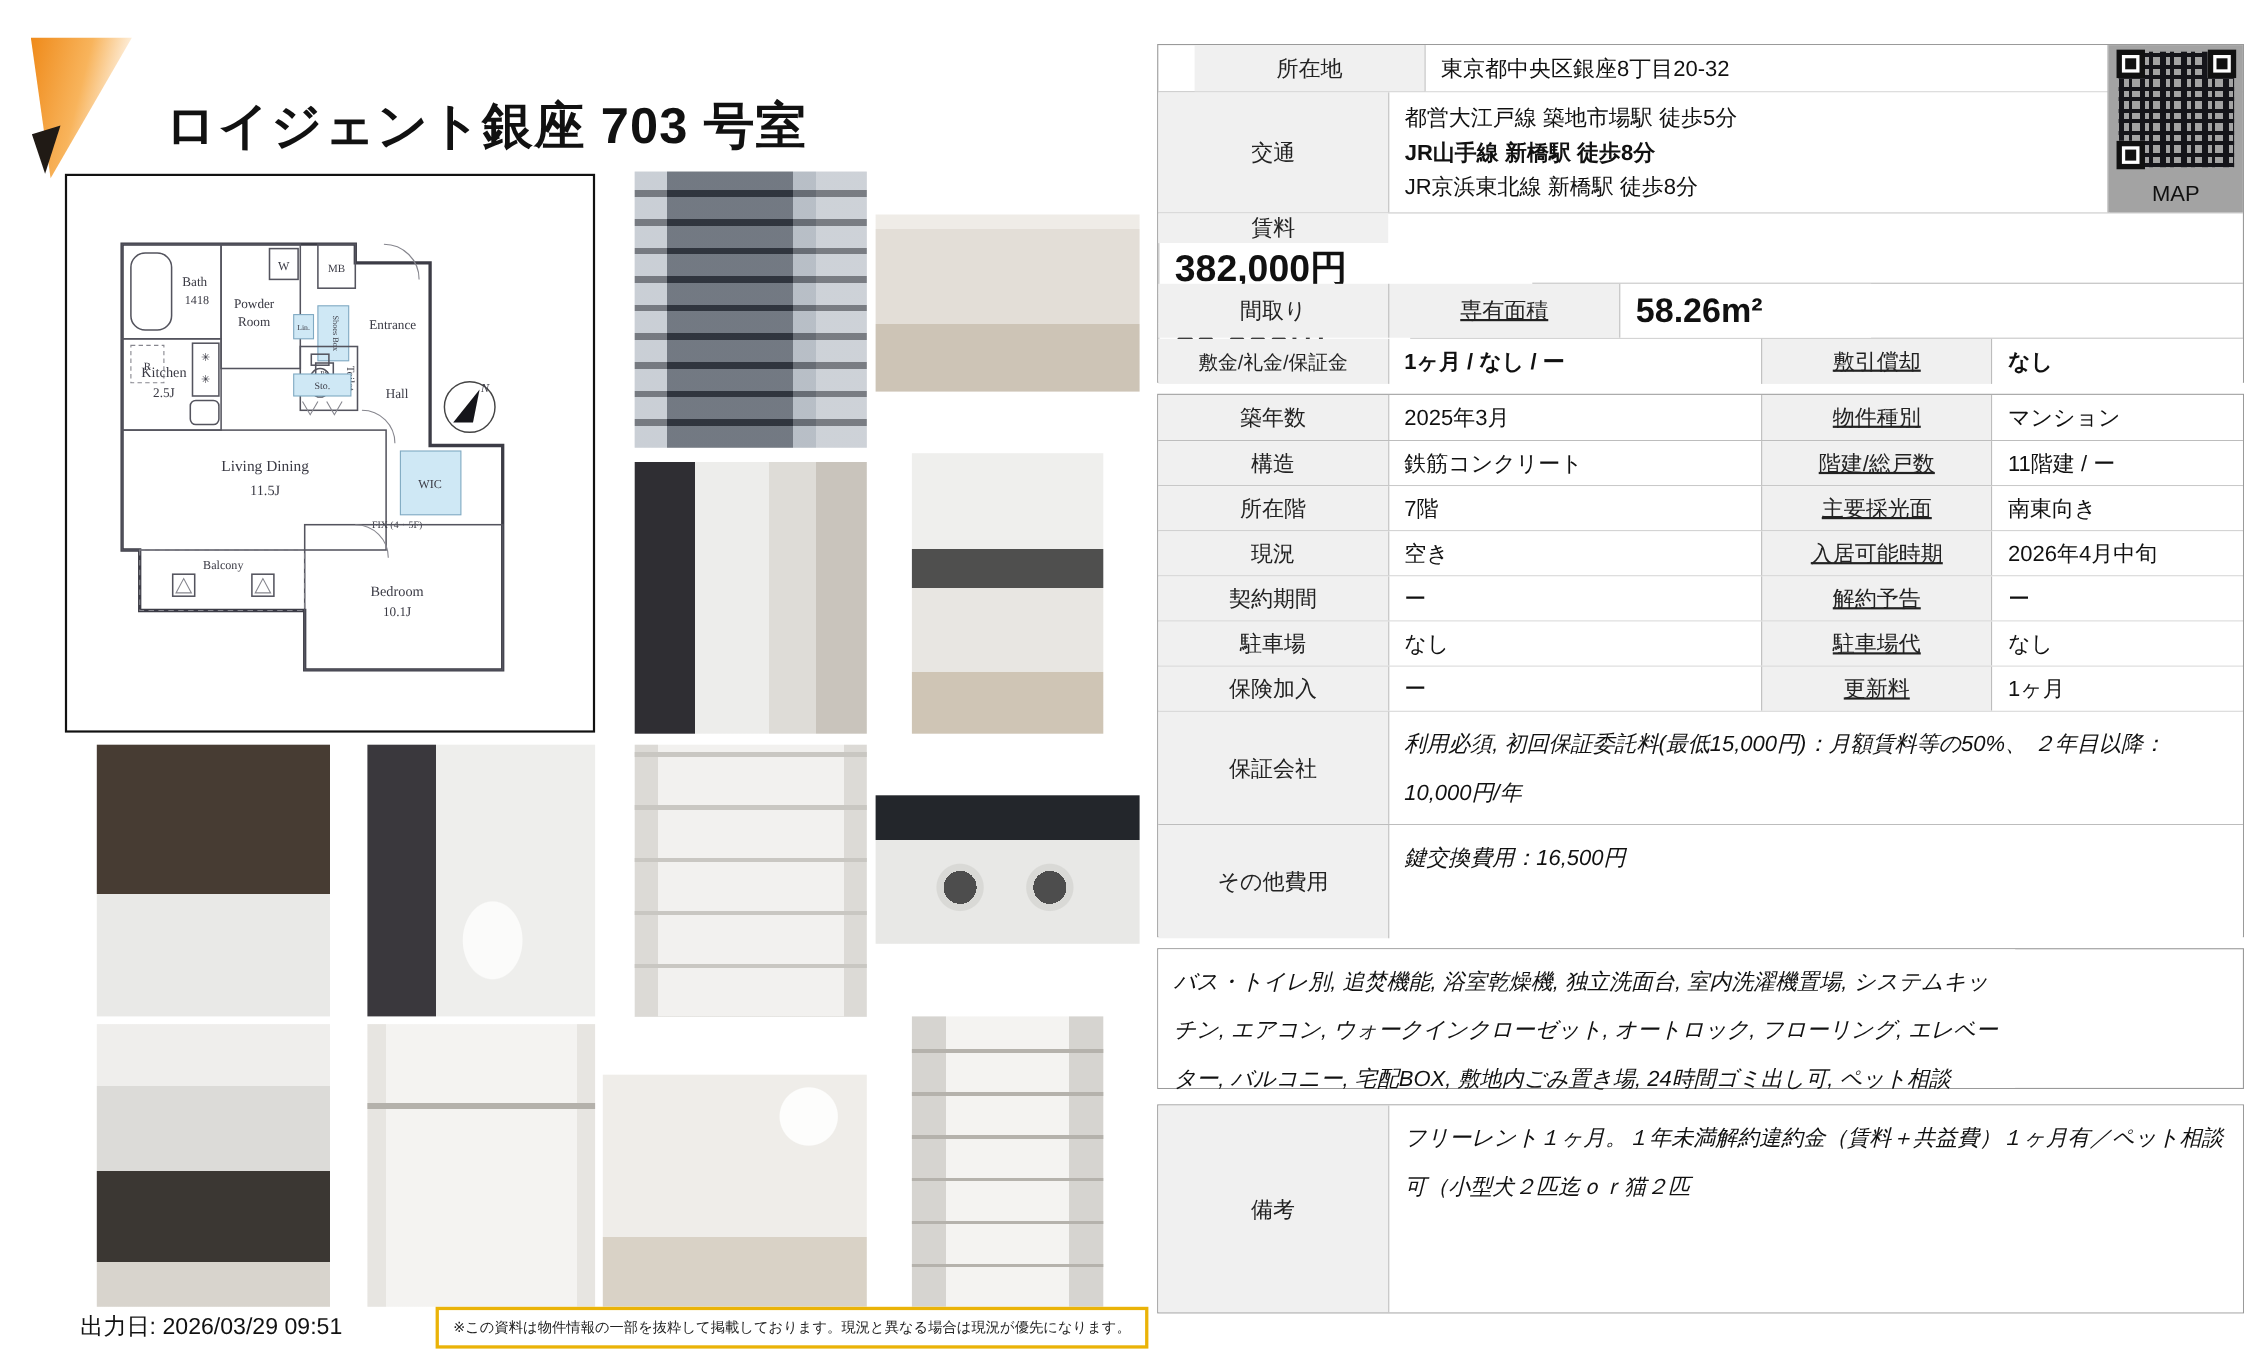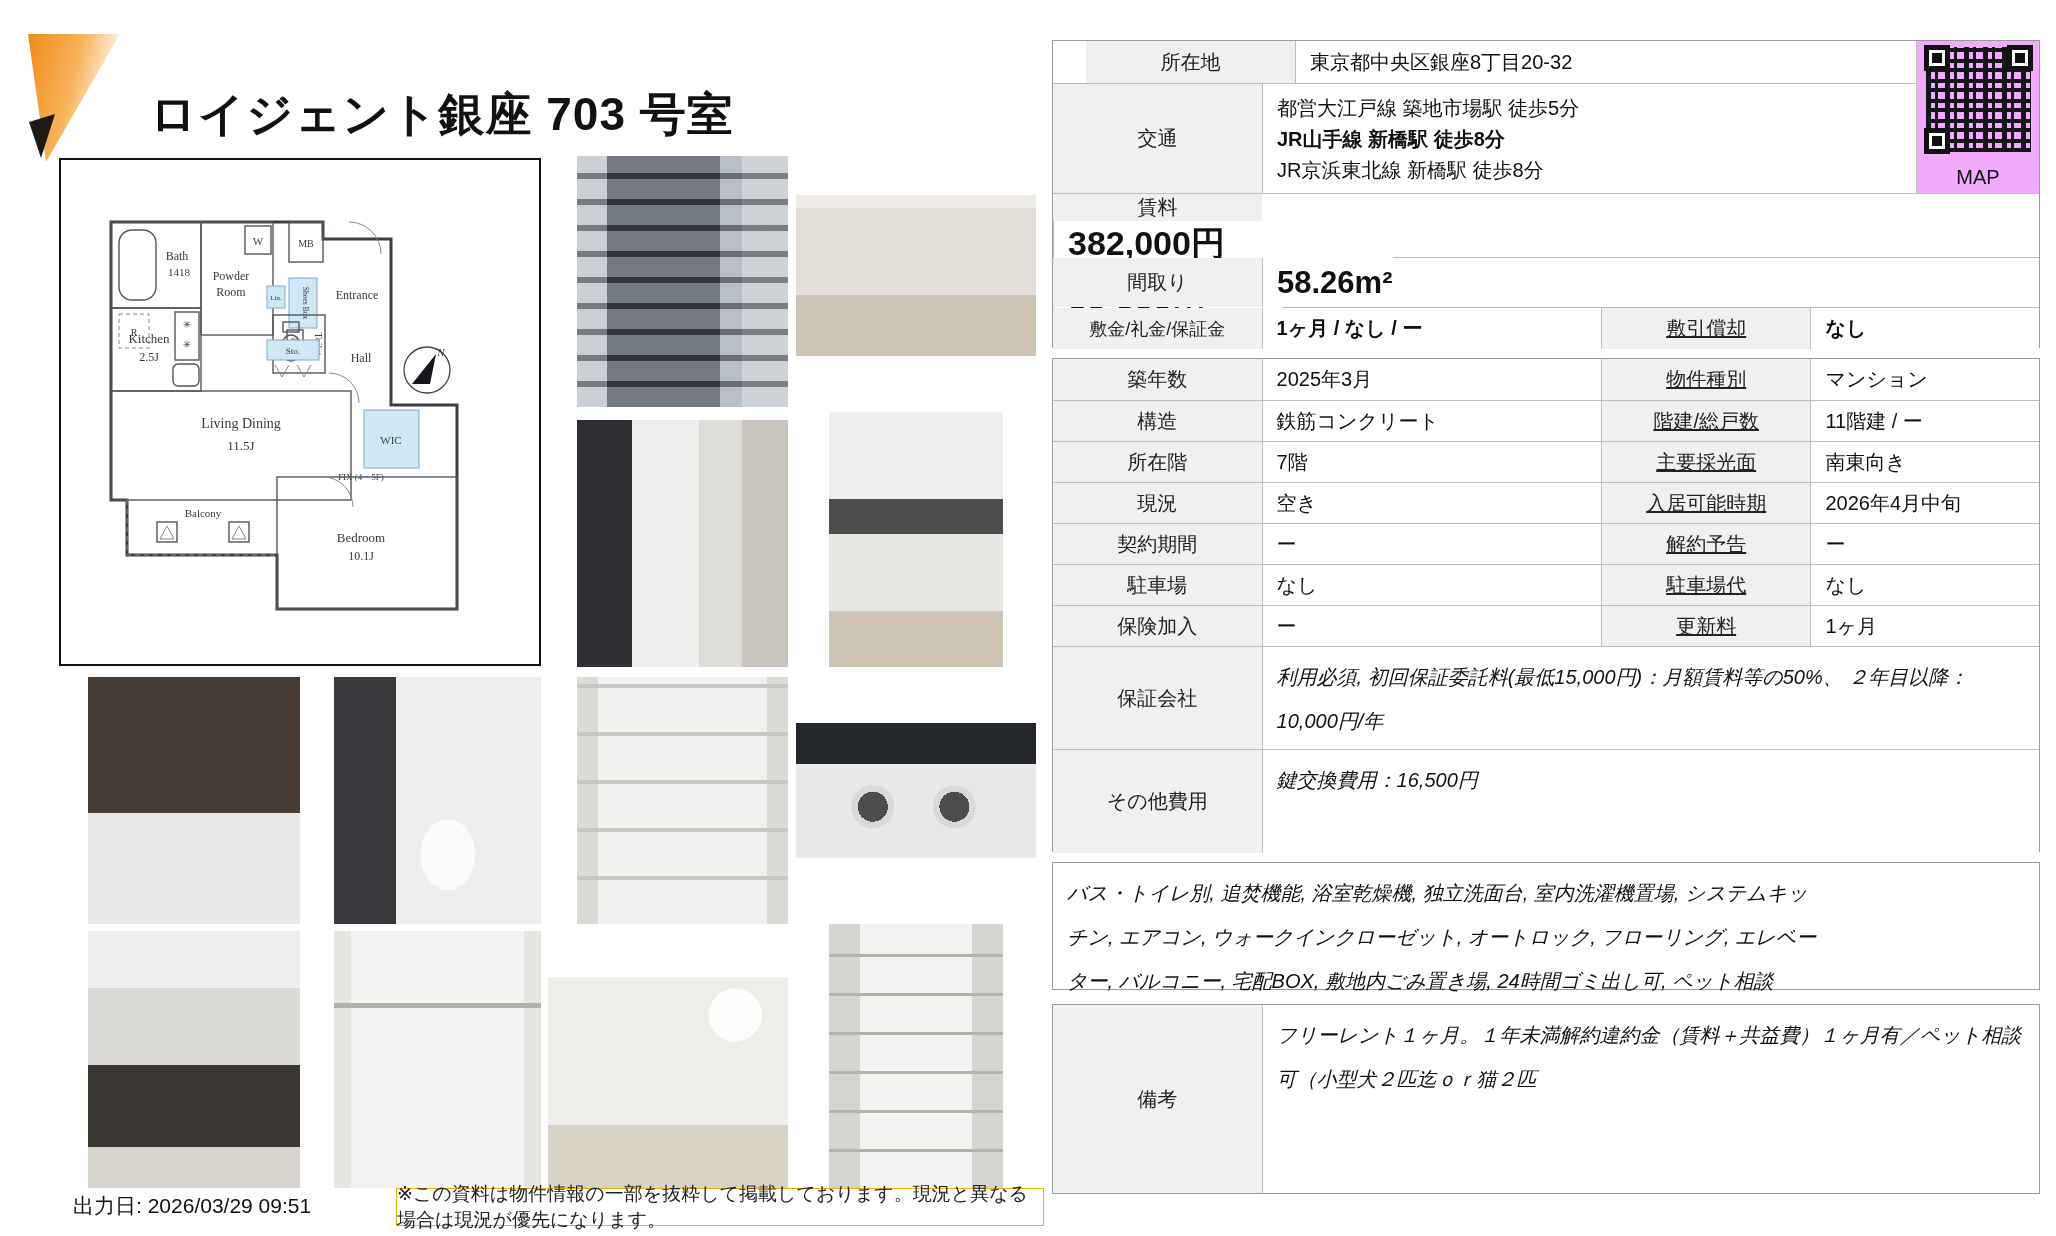--- a/index.html
+++ b/index.html
@@ -69,35 +69,35 @@
   .w-l1{width:209px;}.w-v1{width:340px;}.w-l2{width:210px;text-decoration:underline;}.w-v2{width:229px;}
   .w-wide{width:656px;}.w-full{width:779px;}
   .big{font-size:34px;font-weight:bold;}
   .med{font-size:31px;font-weight:bold;}
   .bold{font-weight:bold;}
   .multiline{display:block;line-height:31px;padding-top:9px;padding-bottom:8px;}
   .wrap-text{display:block;line-height:44px;padding:8px 14px;font-style:italic;}
 
   
   .qr-cell{position:absolute;right:0;top:0;width:123px;height:152px;
-           border-left:1px solid #bdbdbd;box-sizing:border-box;background:#f0abfc;}
+           border-left:1px solid #bdbdbd;box-sizing:border-box;background:#a3a3a3;}
   .qr{position:absolute;left:9px;top:6px;width:105px;height:105px;
       background-image:
         repeating-linear-gradient(90deg,#15151a 0 5px,transparent 5px 9px,#15151a 9px 12px,transparent 12px 19px),
         repeating-linear-gradient(0deg,#15151a 0 4px,transparent 4px 9px,#15151a 9px 13px,transparent 13px 20px);}
   .qf{position:absolute;width:26px;height:26px;border:5px solid #111;background:#fff;box-sizing:border-box;}
   .qf::after{content:"";position:absolute;inset:3px;background:#111;}
   .qf.tl{left:-2px;top:-2px;} .qf.tr{right:-2px;top:-2px;} .qf.bl{left:-2px;bottom:-2px;}
   .map-label{position:absolute;left:0;bottom:4px;width:100%;text-align:center;font-size:20px;color:#111;}
 
   
   .output-date{position:absolute;left:73px;top:1192px;font-size:21px;color:#111;}
   .disclaimer{position:absolute;left:396px;top:1188px;width:648px;height:38px;
-              border:1px solid #eab308;box-sizing:border-box;display:flex;
-              align-items:center;justify-content:center;font-size:19px;color:#222;background:#fff;}
+              border:3px solid #eab308;box-sizing:border-box;display:flex;
+              align-items:center;justify-content:center;font-size:13px;color:#222;background:#fff;}
 </style>
 </head>
 <body>
 
 <div class="page">
 
   <div class="logo">
     <svg width="96" height="132" viewBox="0 0 96 132">
       <defs>
         <linearGradient id="lg1" x1="0" y1="0" x2="1" y2="0.35">
@@ -220,20 +220,21 @@
       </div>
     </div>
     <div class="trow" style="height:64px;flex-direction:column;">
       <div class="tcell tlabel w-l1">賃料</div>
       <div class="tcell tvalue w-v1 big">382,000円</div>
       <div class="tcell tlabel w-l2">管理費・共益費</div>
       <div class="tcell tvalue w-v2 big">20,000円</div>
     </div>
     <div class="trow" style="height:50px;">
       <div class="tcell tlabel w-l1">間取り</div>
+      <div class="tcell tlabel w-l2">専有面積</div>
       <div class="tcell tvalue w-v2 med">58.26m²</div>
     </div>
     <div class="trow" style="height:42px;">
       <div class="tcell tlabel w-l1" style="font-size:18px;">敷金/礼金/保証金</div>
       <div class="tcell tvalue w-v1 bold">1ヶ月 / なし / ー</div>
       <div class="tcell tlabel w-l2">敷引償却</div>
       <div class="tcell tvalue w-v2 bold">なし</div>
     </div>
 
     <div class="qr-cell">

